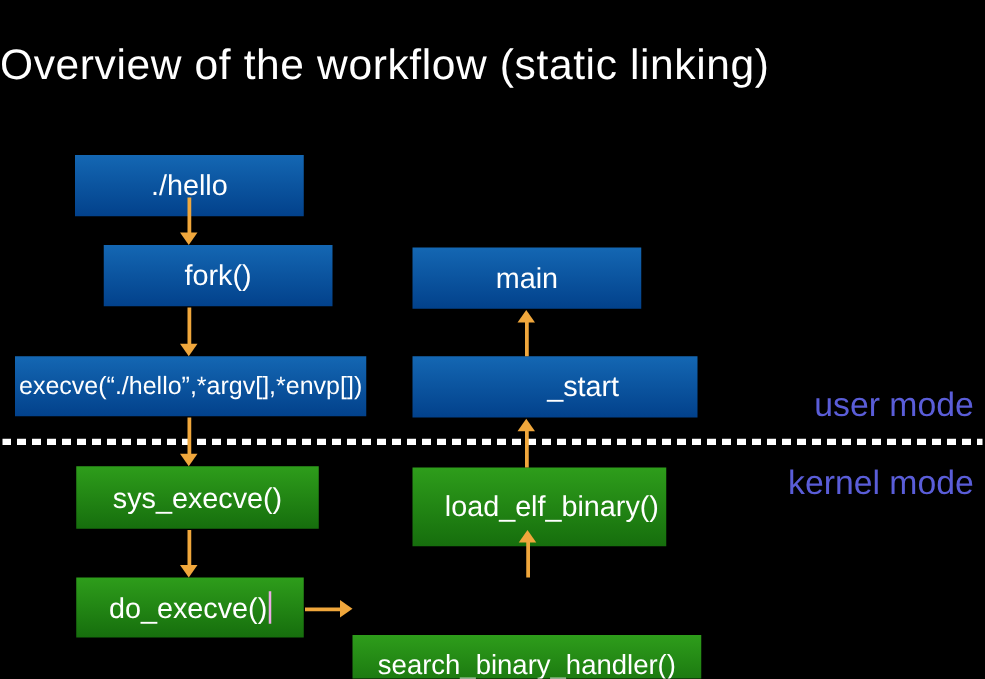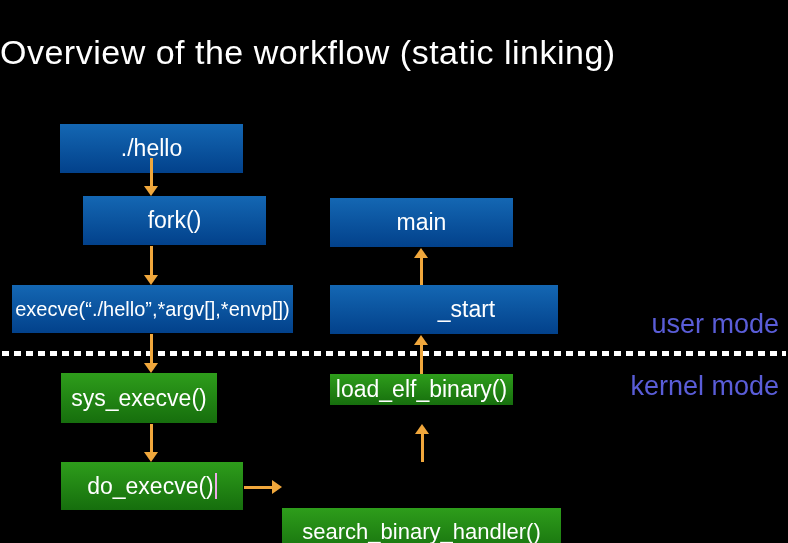--- a/index.html
+++ b/index.html
@@ -31,22 +31,22 @@
     white-space: nowrap;
   }
   .node.blue  { background: linear-gradient(180deg, #1467b3 0%, #02418b 100%); }
   .node.green { background: linear-gradient(180deg, #2e9d1b 0%, #166e0d 100%); }
 
   #box-hello  { left: 60px;  top: 108px; width: 183px; height: 49px; margin-top: 16px; }
   #box-fork   { left: 60px;  top: 196px; width: 183px; height: 49px; margin-left: 23px; }
   #box-execve { left: 12px;  top: 285px; width: 281px; height: 48px; font-size: 20px; }
   #box-main   { left: 330px; top: 198px; width: 183px; height: 49px; }
   #box-start  { left: 330px; top: 285px; width: 183px; height: 49px; padding-left: 45px; }
-  #box-sys    { left: 61px;  top: 373px; width: 156px; height: 50px; text-align: right; }
-  #box-load   { left: 330px; top: 374px; width: 183px; height: 31px; }
+  #box-sys    { left: 61px;  top: 373px; width: 194px; height: 50px; text-align: right; }
+  #box-load   { left: 330px; top: 374px; width: 183px; height: 63px; padding-left: 20px; }
   #box-do     { left: 61px;  top: 462px; width: 182px; height: 48px; }
   #box-search { left: 282px; top: 462px; width: 279px; height: 48px; font-size: 22px; margin-top: 46px; }
 
   .text-cursor {
     display: inline-block;
     width: 2px;
     height: 26px;
     margin-left: 1px;
     background: #edaae6;
     vertical-align: middle;

